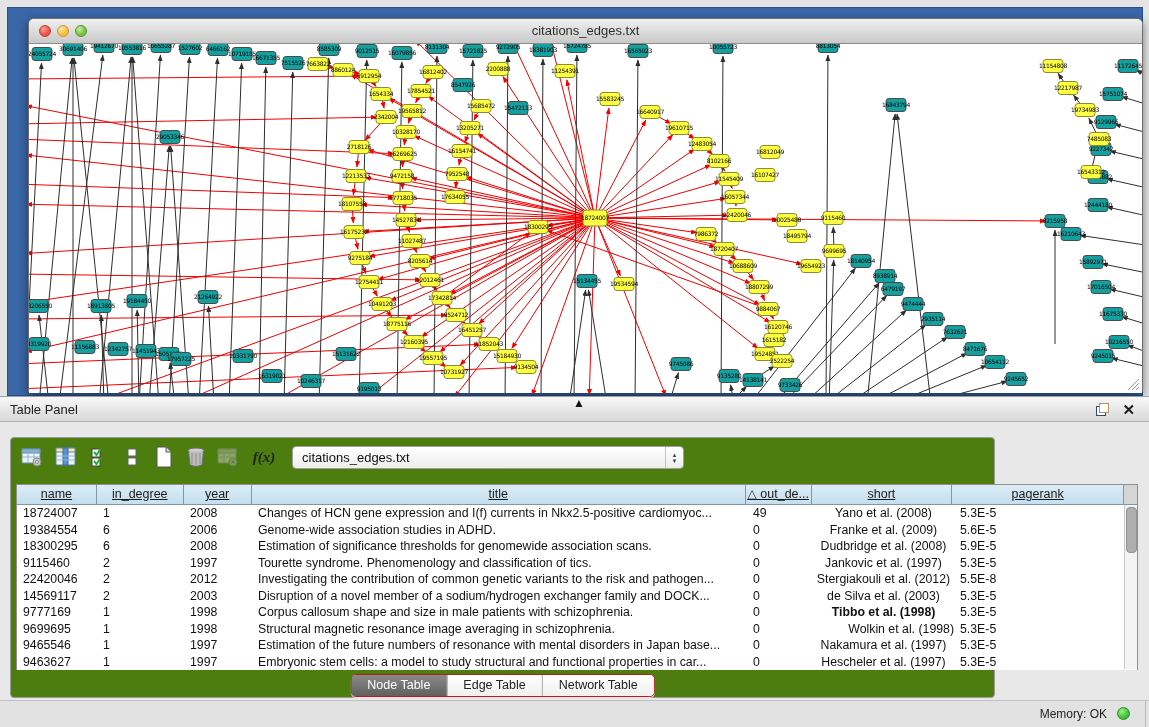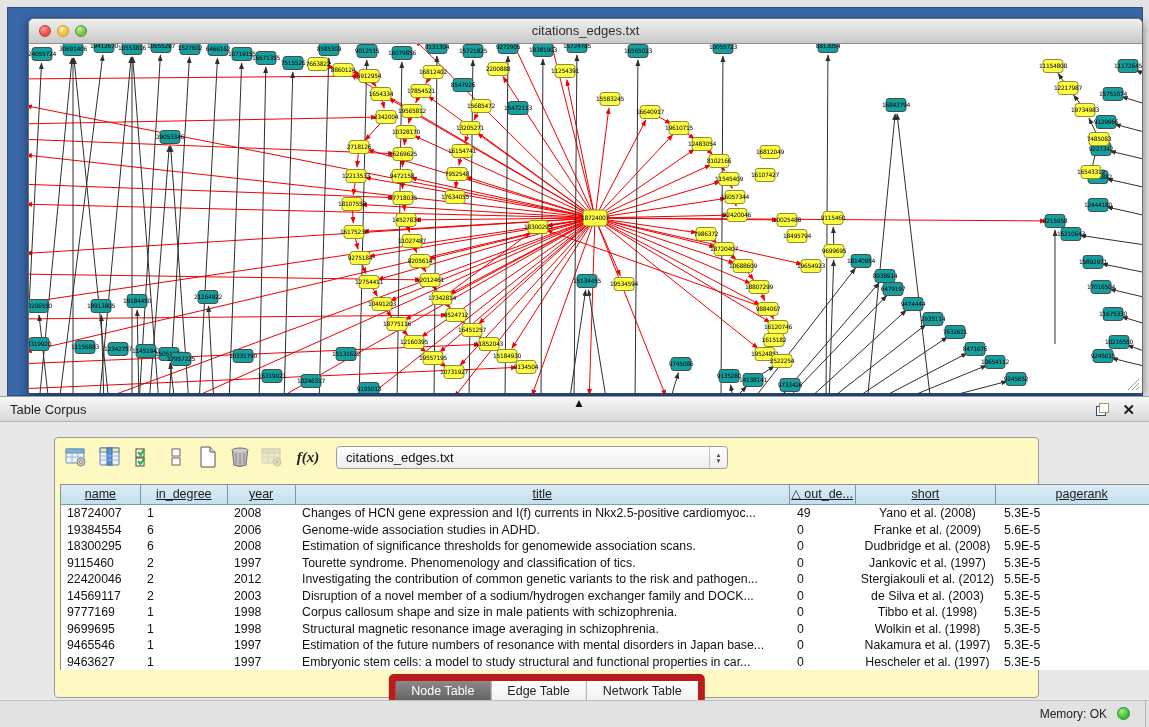--- a/index.html
+++ b/index.html
@@ -26,21 +26,21 @@
              background:linear-gradient(#f8f8f8,#d8d8d8);
              border-top:1px solid #9aa0a8;border-bottom:1px solid #b2b2b2;box-sizing:border-box;}
   .tp-title{position:absolute;left:10px;top:0;line-height:25px;font-size:13px;color:#222;}
   .float-ic{position:absolute;right:40px;top:6px;width:13px;height:13px;}
   .float-ic .b1{position:absolute;left:0;bottom:0;width:8px;height:8px;border:1px solid #2f4a78;background:#fff;}
   .float-ic .b2{position:absolute;right:0;top:0;width:8px;height:8px;border:1px solid #b2975a;background:#fff;}
   .close-ic{position:absolute;right:14px;top:3px;font-size:15px;font-weight:bold;color:#1c1c1c;line-height:20px;}
   .cursor{position:absolute;left:573px;top:396px;font-size:12px;color:#111;}
   .tp-body{position:absolute;left:0;top:422px;width:1149px;height:278px;background:#e8e8e8;}
   .panel{position:absolute;left:10px;top:15px;width:985px;height:261px;
-         background:#fef9c3;border:1px solid #9b9b9b;border-radius:4px;box-sizing:border-box;margin-left:44px;}
+         background:#4d7c0f;border:1px solid #9b9b9b;border-radius:4px;box-sizing:border-box;}
   
   .toolbar{position:absolute;left:0;top:6px;height:30px;width:100%;}
   .tbtn{position:absolute;top:0;width:26px;height:26px;display:flex;align-items:center;justify-content:center;}
   .fx{font-family:"Liberation Serif",serif;font-style:italic;font-weight:bold;font-size:15px;color:#222;}
   .combo{position:absolute;left:281px;top:2px;width:392px;height:23px;border:1px solid #9e9e9e;border-radius:4px;
          background:linear-gradient(#ffffff,#ededed);box-sizing:border-box;}
   .combo .val{position:absolute;left:9px;top:0;line-height:21px;font-size:13px;color:#111;}
   .combo .step{position:absolute;right:0;top:0;width:17px;height:100%;border-left:1px solid #c2c2c2;
                display:flex;flex-direction:column;align-items:center;justify-content:center;color:#444;}
   .combo .step span{font-size:6px;line-height:6px;}
@@ -54,21 +54,21 @@
   .th.corner{background:#d5d5d5;border-right:none;}
   .tr{display:flex;height:16.5px;background:#fff;}
   .td{font-size:12.3px;color:#111;line-height:16.5px;padding-left:6px;box-sizing:border-box;
       white-space:nowrap;overflow:hidden;}
   .td.center{text-align:center;padding-left:0;}
   .tbody{position:relative;}
   .vscroll{position:absolute;right:0;top:20px;bottom:0;width:13px;background:#f4f4f4;border-left:1px solid #c8c8c8;box-sizing:border-box;}
   .vthumb{position:absolute;left:1px;top:2px;width:9px;height:44px;border-radius:4px;background:#aeaeae;border:1px solid #949494;}
   
   .tabs{position:absolute;left:50%;top:236px;transform:translateX(-50%);display:inline-flex;
-        border:7px solid #b91c1c;border-radius:5px;overflow:hidden;background:#fff;
+        border:1px solid #b91c1c;border-radius:5px;overflow:hidden;background:#fff;
         box-shadow:0 1px 0 rgba(255,255,255,.7);}
   .tab{height:21px;line-height:21px;font-size:12.5px;color:#222;padding:0 16px;
        background:linear-gradient(#ffffff,#f0f0f0);border-right:1px solid #9a9a9a;}
   .tab:last-child{border-right:none;}
   .tab.sel{background:linear-gradient(#8a8a8a,#606060);color:#fff;}
   
   .statusbar{position:absolute;left:0;top:700px;width:1149px;height:27px;background:#e2e2e2;
              border-top:1px solid #c0c0c0;box-sizing:border-box;}
   .mem{position:absolute;right:42px;top:6px;font-size:12px;color:#222;}
   .memdot{position:absolute;right:19px;top:6px;width:13px;height:13px;border-radius:50%;
@@ -852,21 +852,21 @@
           </g>
       </svg>
       <svg class="grip" width="14" height="14">
         <path d="M2,13 L13,2 M6,13 L13,6 M10,13 L13,10" stroke="#9a9a9a" stroke-width="1" fill="none"></path>
       </svg>
     </div>
   </div>
 </div>
 
 <div class="tp-header">
-  <span class="tp-title">Table Corpus</span>
+  <span class="tp-title">Table Panel</span>
   <span class="float-ic">
       <span class="b1"></span>
       <span class="b2"></span>
     </span>
   <span class="close-ic">✕</span>
 </div>
 <div class="cursor">▲</div>
 
 <div class="tp-body">
   <div class="panel">
@@ -983,47 +983,47 @@
             <div class="td center" style="width: 141px;">Jankovic et al. (1997)</div>
             <div class="td" style="width: 172px;">5.3E-5</div>
           </div>
           <div class="tr">
             <div class="td" style="width: 80px;">22420046</div>
             <div class="td" style="width: 87px;">2</div>
             <div class="td" style="width: 68px;">2012</div>
             <div class="td" style="width: 495px;">Investigating the contribution of common genetic variants to the risk and pathogen...</div>
             <div class="td" style="width: 66px;">0</div>
             <div class="td center" style="width: 141px;">Stergiakouli et al. (2012)</div>
-            <div class="td" style="width: 172px;">5.5E-5</div>
+            <div class="td" style="width: 172px;">5.5E-8</div>
           </div>
           <div class="tr">
             <div class="td" style="width: 80px;">14569117</div>
             <div class="td" style="width: 87px;">2</div>
             <div class="td" style="width: 68px;">2003</div>
             <div class="td" style="width: 495px;">Disruption of a novel member of a sodium/hydrogen exchanger family and DOCK...</div>
             <div class="td" style="width: 66px;">0</div>
             <div class="td center" style="width: 141px;">de Silva et al. (2003)</div>
             <div class="td" style="width: 172px;">5.3E-5</div>
           </div>
           <div class="tr">
             <div class="td" style="width: 80px;">9777169</div>
             <div class="td" style="width: 87px;">1</div>
             <div class="td" style="width: 68px;">1998</div>
             <div class="td" style="width: 495px;">Corpus callosum shape and size in male patients with schizophrenia.</div>
             <div class="td" style="width: 66px;">0</div>
-            <div class="td center" style="width: 141px;">Tibbo et al. (1998)</div>
+            <div class="td center" style="width: 141px; font-weight: bold;">Tibbo et al. (1998)</div>
             <div class="td" style="width: 172px;">5.3E-5</div>
           </div>
           <div class="tr">
             <div class="td" style="width: 80px;">9699695</div>
             <div class="td" style="width: 87px;">1</div>
             <div class="td" style="width: 68px;">1998</div>
             <div class="td" style="width: 495px;">Structural magnetic resonance image averaging in schizophrenia.</div>
             <div class="td" style="width: 66px;">0</div>
-            <div class="td center" style="width: 141px;">Wolkin et al. (1998)</div>
+            <div class="td center" style="width: 141px; text-align: right;">Wolkin et al. (1998)</div>
             <div class="td" style="width: 172px;">5.3E-5</div>
           </div>
           <div class="tr">
             <div class="td" style="width: 80px;">9465546</div>
             <div class="td" style="width: 87px;">1</div>
             <div class="td" style="width: 68px;">1997</div>
             <div class="td" style="width: 495px;">Estimation of the future numbers of resonance with mental disorders in Japan base...</div>
             <div class="td" style="width: 66px;">0</div>
             <div class="td center" style="width: 141px;">Nakamura et al. (1997)</div>
             <div class="td" style="width: 172px;">5.3E-5</div>

